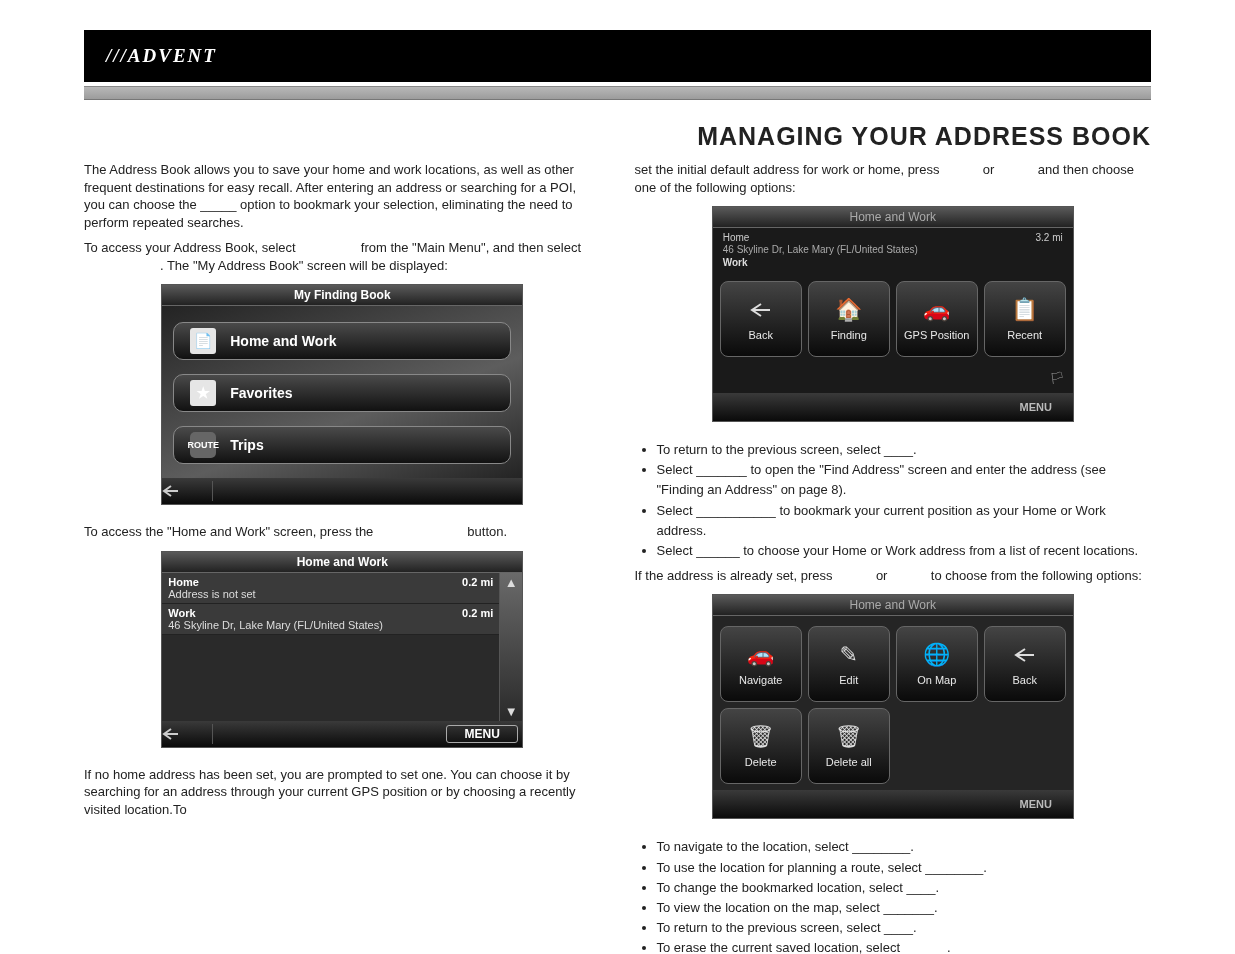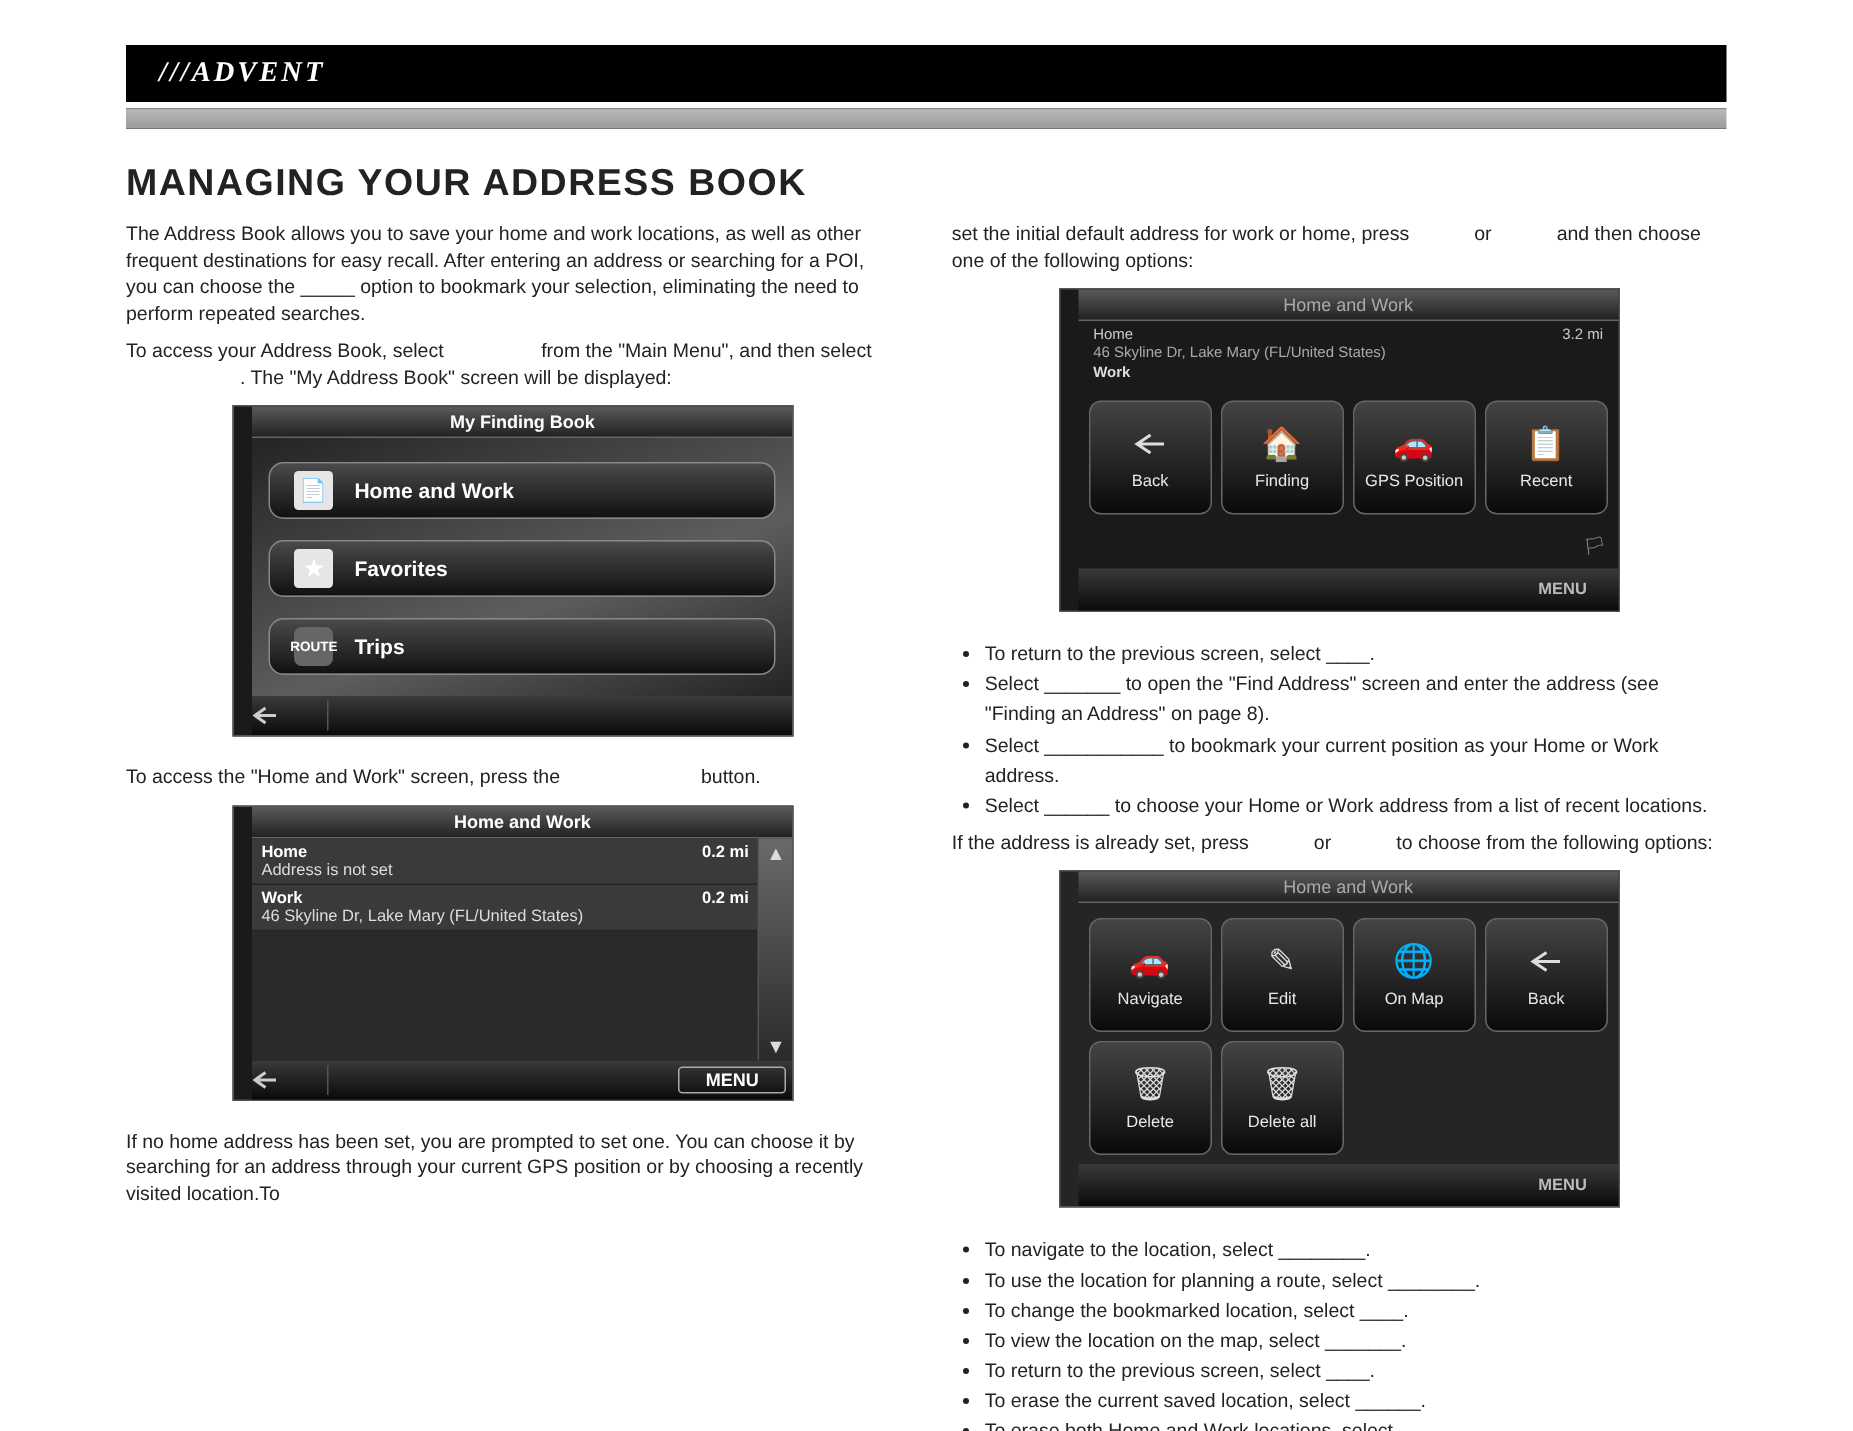--- a/index.html
+++ b/index.html
@@ -9,46 +9,46 @@
     font-size: 13px;
     color: #222;
     background: #fff;
     width: 1235px;
   }
   .page {
     width: 1067px;
     margin: 0 auto;
     padding: 30px 0 40px 0;
   }
-  .brand-bar { height: 38px; background: #000; display:flex; align-items:center; padding-left:22px; }
+  .brand-bar { height: 52px; background: #000; display:flex; align-items:center; padding-left:22px; }
   .brand-bar span { color:#fff; font-family: Georgia, "Times New Roman", serif; font-style: italic; font-weight: 600; letter-spacing: 2px; font-size:19px; }
   .grey-bar { height: 12px; background: linear-gradient(#b8b8b8,#9c9c9c); border-top:1px solid #888; border-bottom:1px solid #777; margin-top:4px;}
   h1 {
     font-family: Arial, Helvetica, sans-serif;
     font-weight: 900;
     font-size: 25px;
     letter-spacing: 1px;
     margin: 22px 0 10px 0;
+    text-align: right;
   }
   .columns { display:flex; gap: 34px; }
   .col { flex: 1 1 0; min-width:0; }
   .p { line-height: 1.35; margin: 0 0 8px 0; }
   .blank { color: transparent; }
   ul.bullets { margin: 6px 0 6px 22px; padding:0; line-height:1.55; }
   ul.bullets li { margin: 0; }
 
   
   .device {
     width: 360px;
     margin: 10px auto 18px auto;
     background: #1a1a1a;
     border: 1px solid #555;
     font-size: 12px;
     color: #eee;
-    padding-left: 12px;
   }
   .device .titlebar {
     text-align: center;
     font-weight: bold;
     color:#fff;
     padding: 3px 0;
     background: linear-gradient(#5a5a5a,#222);
     border-bottom:1px solid #666;
     font-size:12px;
   }

